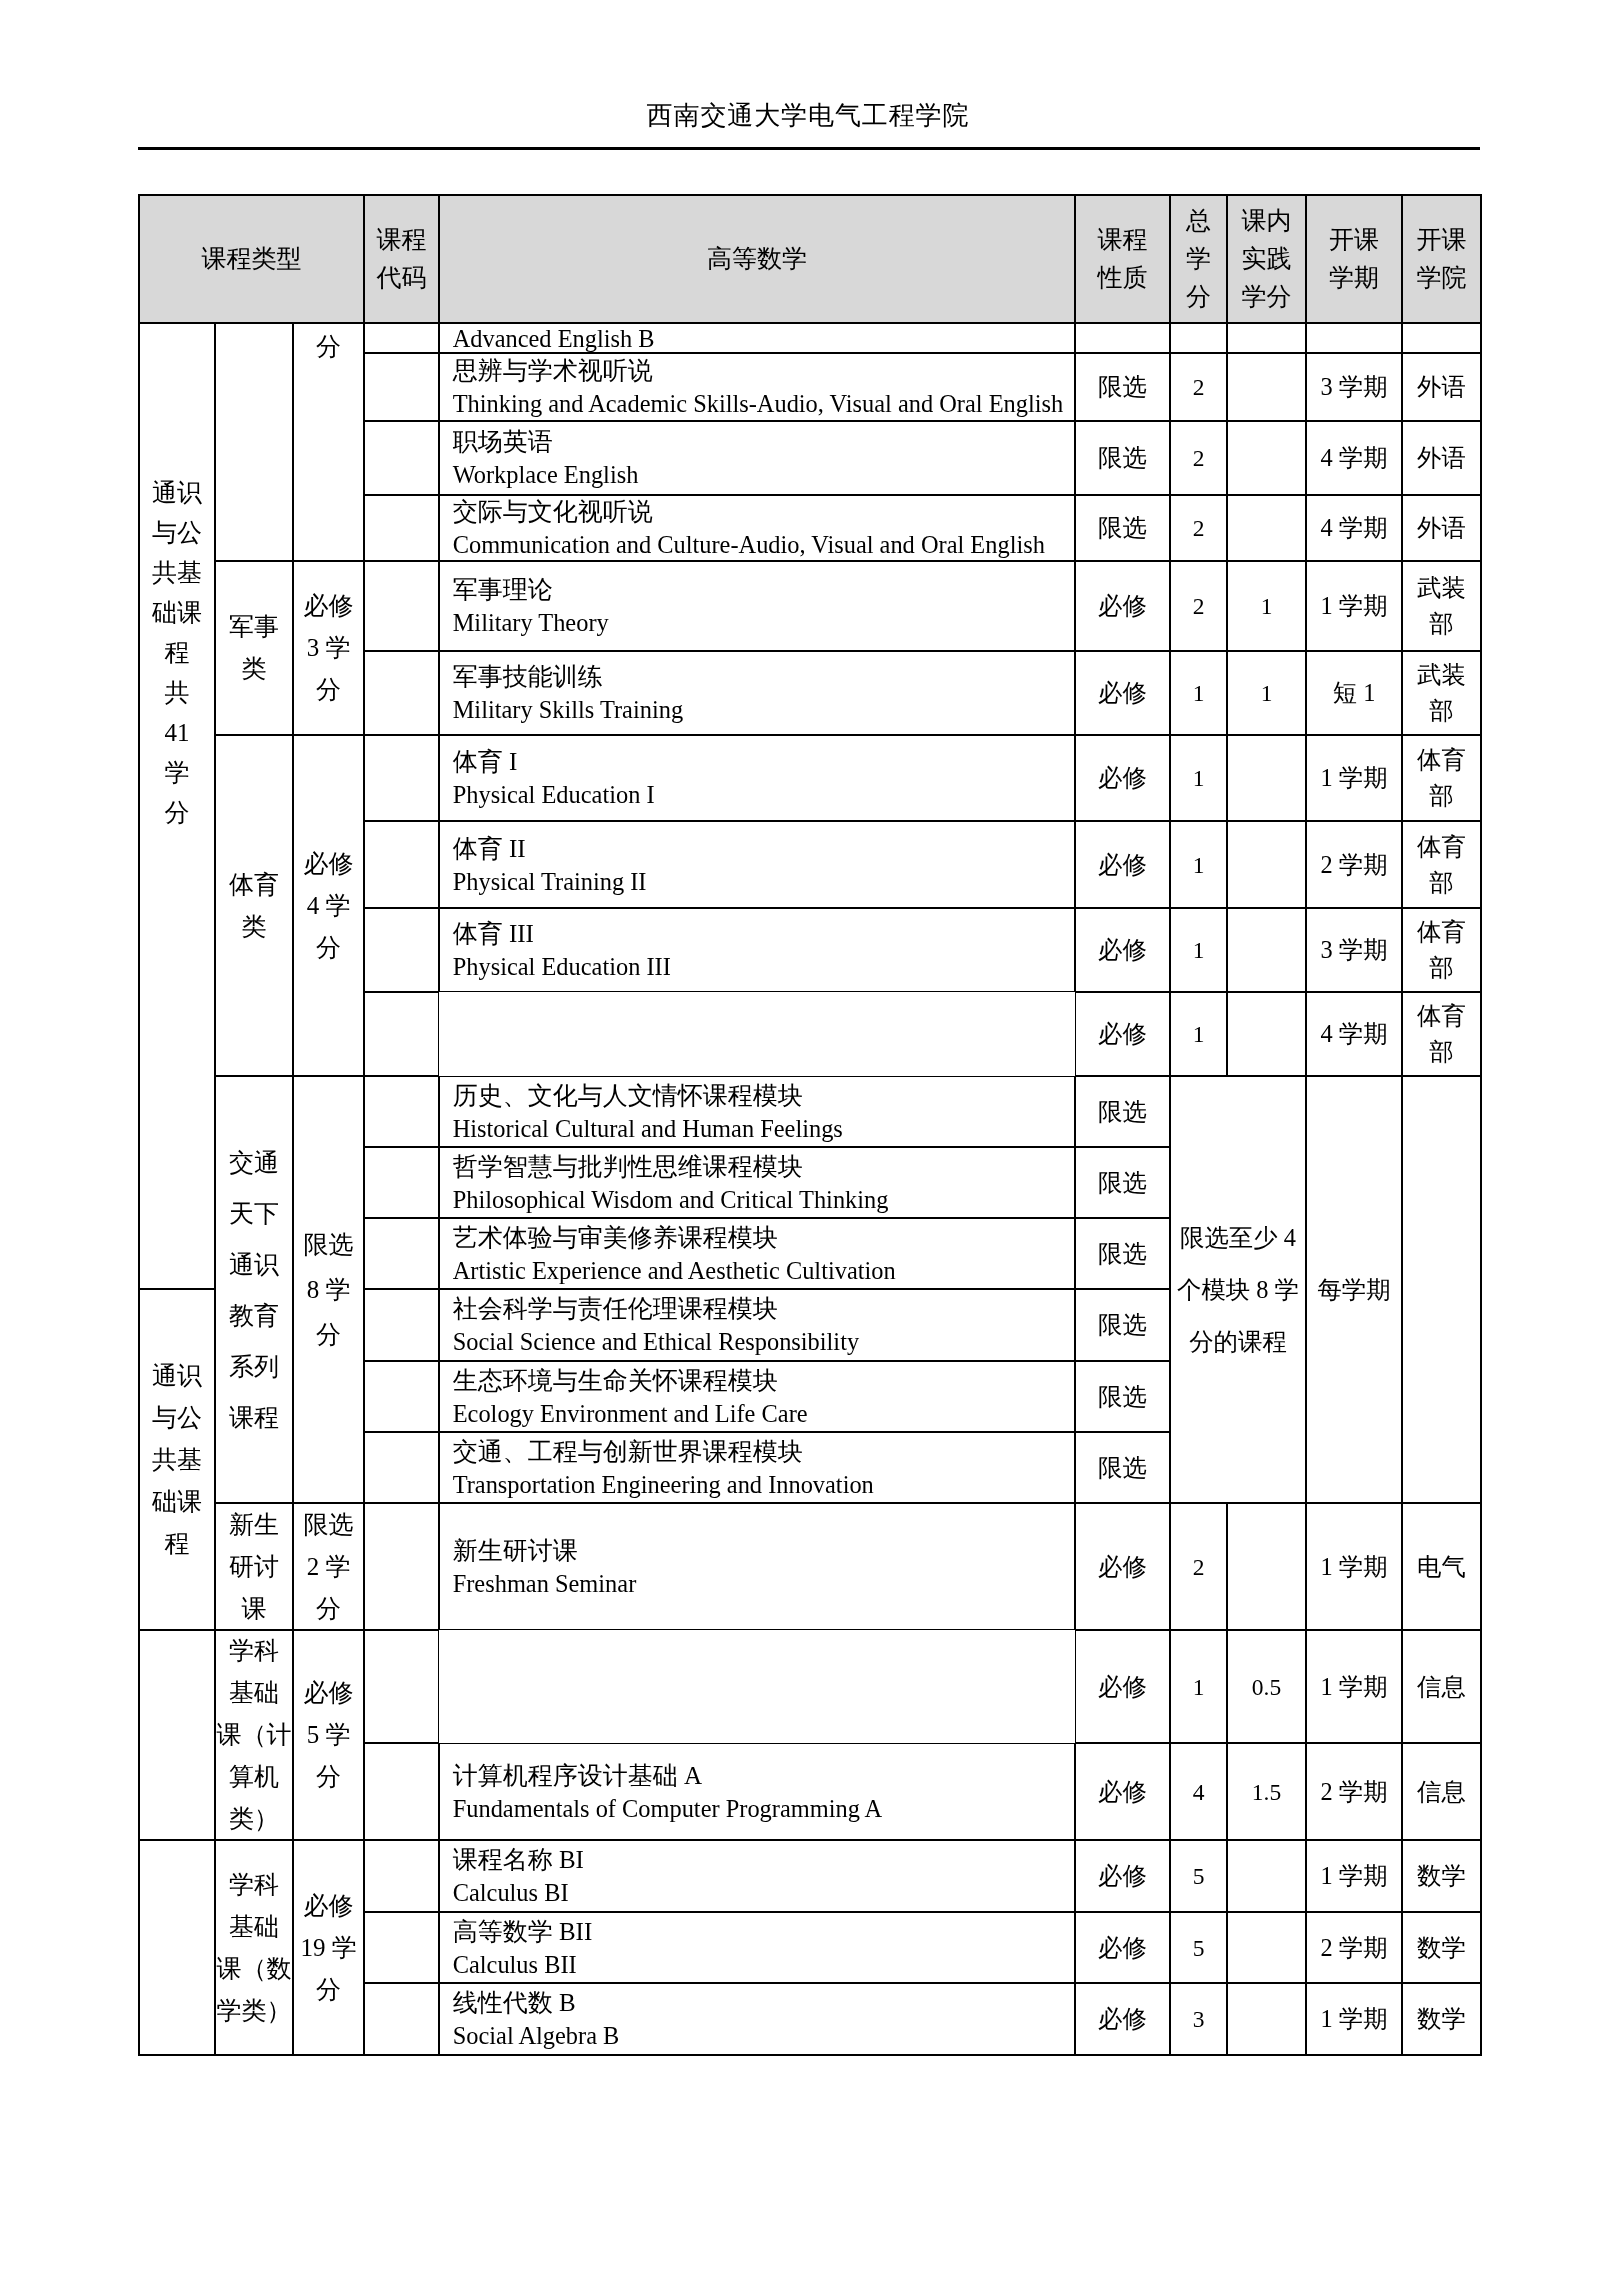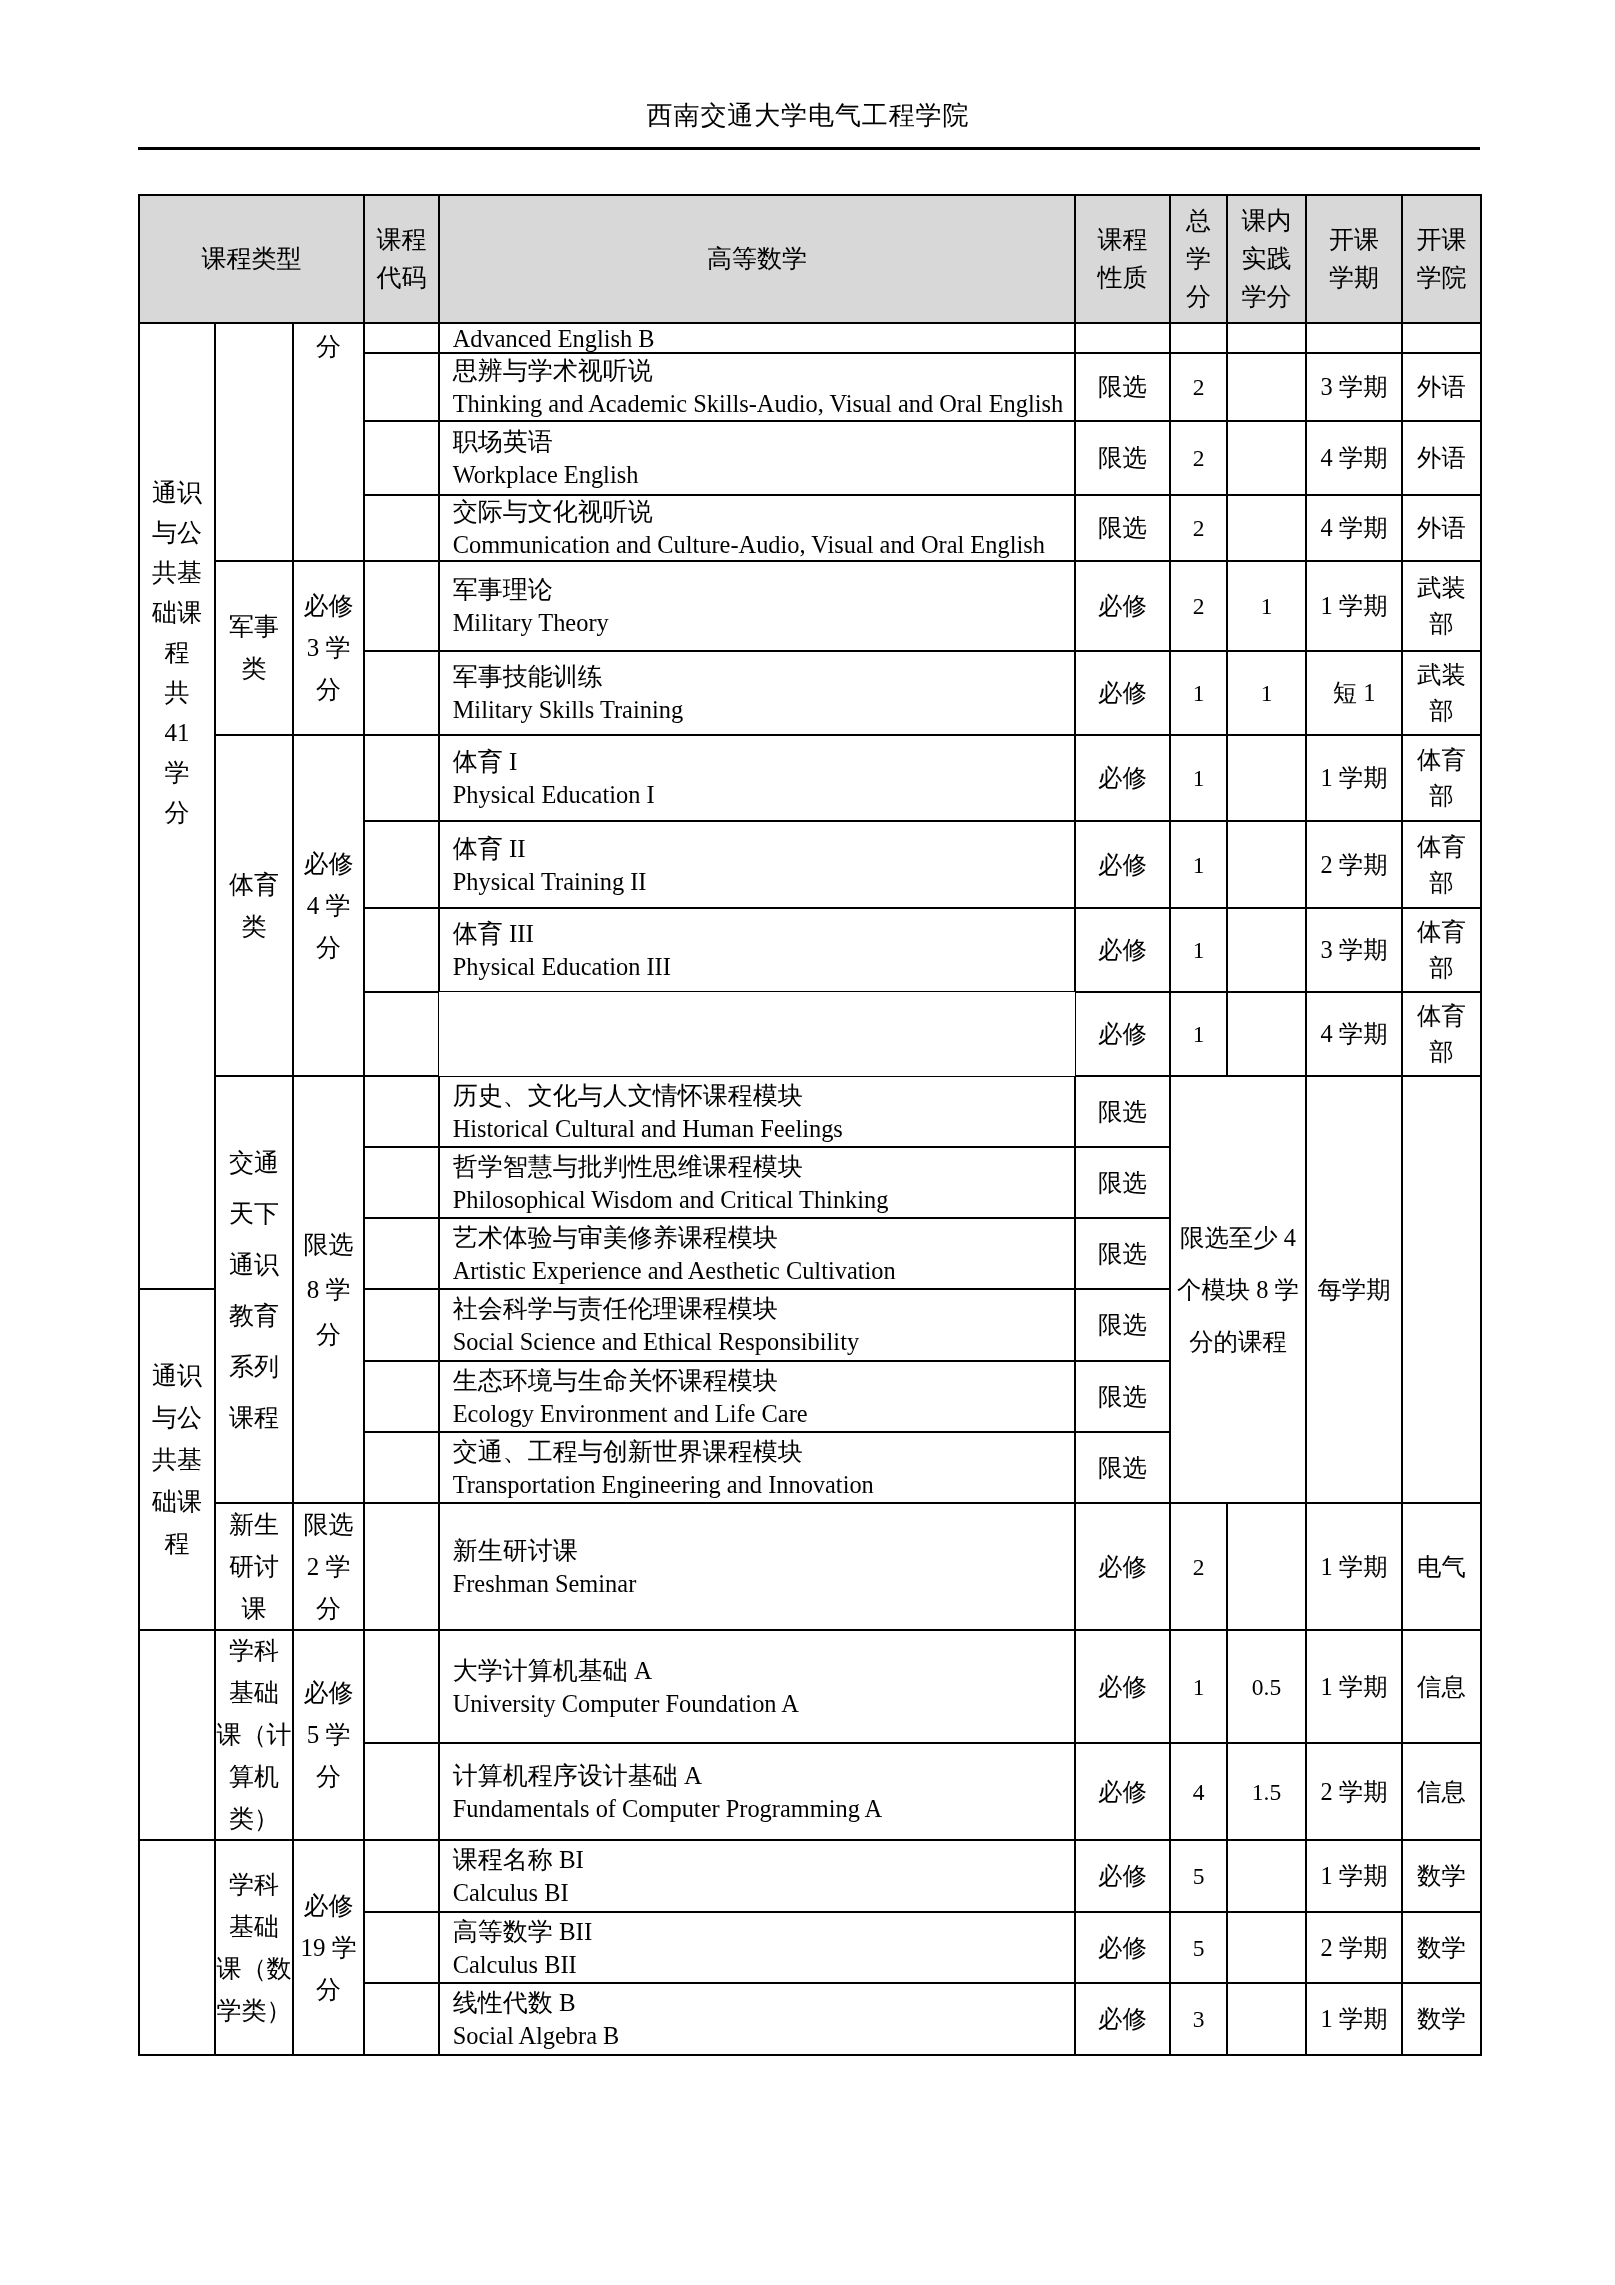--- a/index.html
+++ b/index.html
@@ -289,21 +289,20 @@
 
     <div class="c" style="grid-area:18/4/19/5"></div>
     <div class="c name" style="grid-area:18/5/19/6"><div class="cn">新生研讨课</div><div class="en">Freshman Seminar</div></div>
     <div class="c" style="grid-area:18/6/19/7">必修</div>
     <div class="c num" style="grid-area:18/7/19/8">2</div>
     <div class="c num" style="grid-area:18/8/19/9"></div>
     <div class="c" style="grid-area:18/9/19/10">1 学期</div>
     <div class="c" style="grid-area:18/10/19/11">电气</div>
 
     <div class="c" style="grid-area:19/4/20/5"></div>
-    <div class="c name" style="grid-area:19/5/20/6"><div class="cn">大学计算机基础 A</div><div class="en">University Computer Foundation A</div></div>
     <div class="c" style="grid-area:19/6/20/7">必修</div>
     <div class="c num" style="grid-area:19/7/20/8">1</div>
     <div class="c num" style="grid-area:19/8/20/9">0.5</div>
     <div class="c" style="grid-area:19/9/20/10">1 学期</div>
     <div class="c" style="grid-area:19/10/20/11">信息</div>
 
     <div class="c" style="grid-area:20/4/21/5"></div>
     <div class="c name" style="grid-area:20/5/21/6"><div class="cn">计算机程序设计基础 A</div><div class="en">Fundamentals of Computer Programming A</div></div>
     <div class="c" style="grid-area:20/6/21/7">必修</div>
     <div class="c num" style="grid-area:20/7/21/8">4</div>

